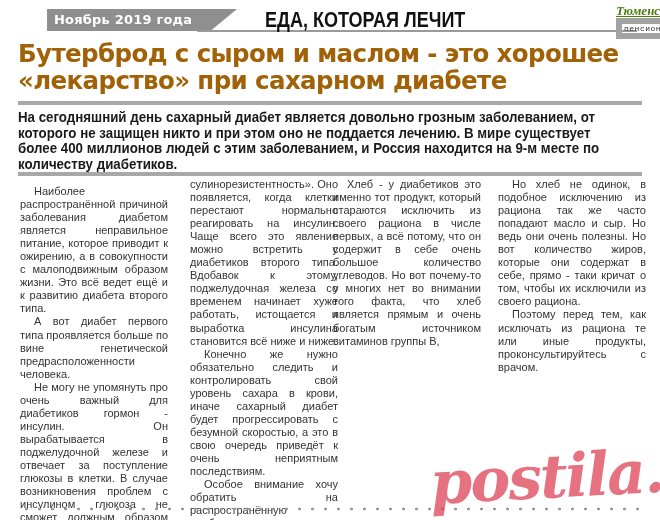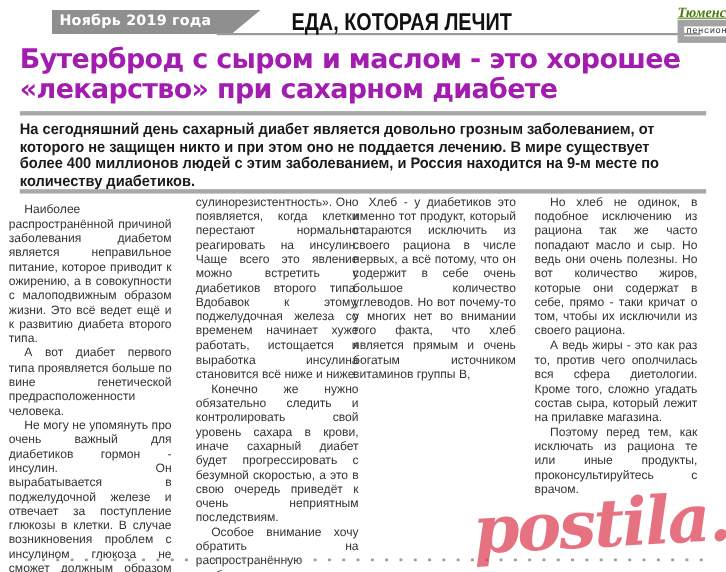--- a/index.html
+++ b/index.html
@@ -7,27 +7,27 @@
   .header { position:absolute; left:0; top:0; width:660px; height:40px;margin-left:32px; }
   .date-band { position:absolute; left:15px; top:9px; width:190px; height:22px; background:#8f8f8f;
     clip-path: polygon(0 0, 100% 0, 86% 100%, 0 100%); }
   .date-text { position:absolute; left:22px; top:12px; font-family:"DejaVu Sans", sans-serif; font-weight:bold; font-size:13px; color:#ffffff; letter-spacing:0.2px; }
   .header-rule { position:absolute; left:165px; top:30px; width:440px; height:2px; background:#9a9a9a; }
   .section-title { position:absolute; left:233px; top:7px; font-family:"Liberation Sans", sans-serif; font-weight:bold; font-size:22px; letter-spacing:0px; color:#111; transform:scaleX(0.82); transform-origin:left top; white-space:nowrap; }
   .logo { position:absolute; left:584px; top:4px; width:58px; height:26px; }
   .logo-top { font-family:"Liberation Serif", serif; font-style:italic; font-weight:bold; font-size:13px; color:#4d7c0f; line-height:13px; text-decoration:underline; }
   .logo-bot { font-family:"Liberation Mono", monospace; font-size:8px; color:#333; border:6px solid #a3a3a3; line-height:9px; padding:0 2px; margin-top:1px; letter-spacing:0.5px; }
 
-  .headline { position:absolute; left:18px; top:40px; width:630px; font-family:"DejaVu Sans", sans-serif; font-weight:bold; font-size:24.5px; line-height:27px; color:#a21caf; letter-spacing:-0.6px; }
+  .headline { position:absolute; left:18px; top:40px; width:630px; font-family:"DejaVu Sans", sans-serif; font-weight:bold; font-size:24.5px; line-height:27px; color:#a16207; letter-spacing:-0.6px; }
   .rule-grey { position:absolute; left:18px; height:4px; background:#a8a8a8; width:624px; }
   .rule1 { top:101px; }
   .rule2 { top:172px; }
   .lead { position:absolute; left:18px; top:110px; width:630px; font-family:"Liberation Sans", sans-serif; font-weight:bold; font-size:14px; line-height:15.5px; color:#1a1a1a; transform:scaleX(0.95); transform-origin:left top; }
 
-  .cols { position:absolute; left:8px; top:185px; width:625px; height:320px; }
+  .cols { position:absolute; left:20px; top:185px; width:625px; height:320px; }
   .col { position:absolute; top:0; width:148px; font-family:"Liberation Sans", sans-serif; font-size:11px; line-height:13.05px; color:#333; text-align:justify; }
   .col p { margin:0; text-indent:14px; }
   .col p.cont { text-indent:0; }
   .c1 { left:0; top:0; }
   .c2 { left:170px; top:-7px; }
   .c3 { left:313px; top:-7px; }
   .c4 { left:478px; top:-7px; }
 
   .dots { position:absolute; left:20px; top:507px; width:625px; height:4px;
     background-image: radial-gradient(circle, #9a9a9a 1.3px, transparent 1.6px); background-size:13px 4px; }
@@ -64,20 +64,19 @@
   <div class="col c2">
     <p class="cont">сулинорезистентность». Оно появляется, когда клетки перестают нормально реагировать на инсулин. Чаще всего это явление можно встретить у диабетиков второго типа. Вдобавок к этому, поджелудочная железа со временем начинает хуже работать, истощается и выработка инсулина становится всё ниже и ниже.</p>
     <p>Конечно же нужно обязательно следить и контролировать свой уровень сахара в крови, иначе сахарный диабет будет прогрессировать с безумной скоростью, а это в свою очередь приведёт к очень неприятным последствиям.</p>
     <p>Особое внимание хочу обратить на распространённую проблему, а именно составление диеты. Неопытные могут наделать кучу ошибок, которые</p>
   </div>
   <div class="col c3">
     <p>Хлеб - у диабетиков это именно тот продукт, который стараются исключить из своего рациона в числе первых, а всё потому, что он содержит в себе очень большое количество углеводов. Но вот почему-то у многих нет во внимании того факта, что хлеб является прямым и очень богатым источником витаминов группы В,</p>
   </div>
   <div class="col c4">
     <p>Но хлеб не одинок, в подобное исключению из рациона так же часто попадают масло и сыр. Но ведь они очень полезны. Но вот количество жиров, которые они содержат в себе, прямо - таки кричат о том, чтобы их исключили из своего рациона.</p>
-    <p>А ведь жиры - это как раз то, против чего ополчилась вся сфера диетологии. Кроме того, сложно угадать состав сыра, который лежит на прилавке магазина.</p>
     <p>Поэтому перед тем, как исключать из рациона те или иные продукты, проконсультируйтесь с врачом.</p>
   </div>
 </div>
 
 <div class="dots"></div>
 
 <div class="watermark">postila.ru</div>
 
 </body></html>

